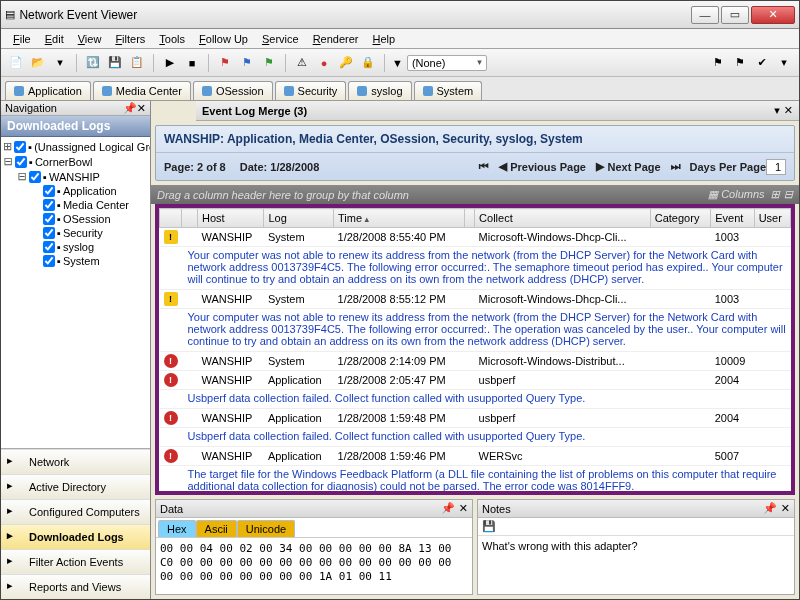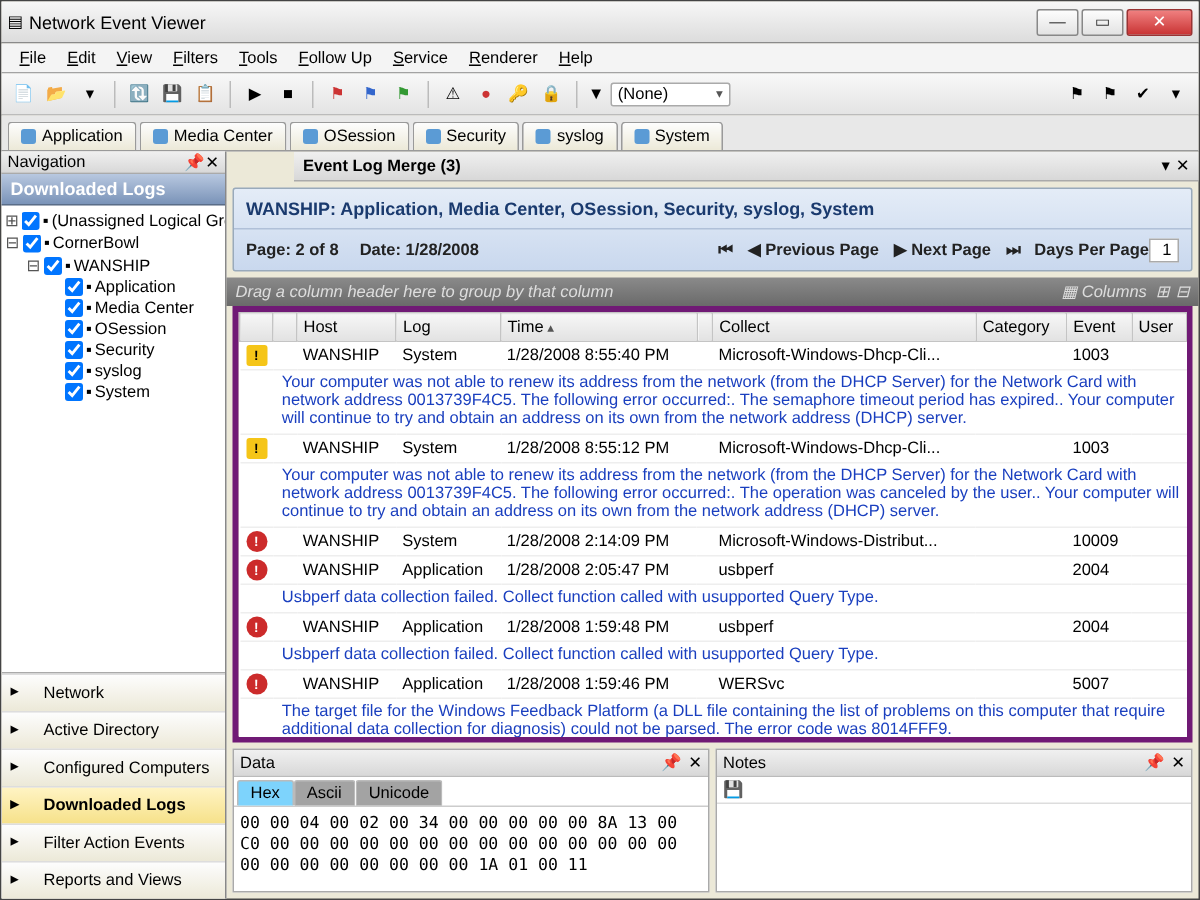--- a/index.html
+++ b/index.html
@@ -54,21 +54,21 @@
 .grid td { padding:2px 4px; border-bottom:1px solid #eee; white-space:nowrap; overflow:hidden; text-overflow:ellipsis; }
 .grid tr.detail td { color:#1a3fbf; white-space:normal; padding:2px 4px 4px 28px; font-size:11px;}
 .ico { width:14px;height:14px; display:inline-flex;align-items:center;justify-content:center; border-radius:7px; font-size:9px; color:#fff; font-weight:bold;}
 .ico.warn { background:#f5c518; color:#000; border-radius:2px;}
 .ico.err { background:#cc2b2b; border-radius:7px; }
 .bottompanes { height:100px; display:flex; gap:4px; padding:0 4px 4px 4px; }
 .pane { flex:1; display:flex; flex-direction:column; border:1px solid #aaa; background:#fff;}
 .pane-head { height:18px; background:linear-gradient(#f0f0f0,#d8d8d8); display:flex;align-items:center; padding:0 4px; border-bottom:1px solid #bbb; font-size:11px;}
 .pane-head .sp{flex:1;}
 .pane-tabs { display:flex; gap:0; border-bottom:1px solid #ccc; padding:2px 2px 0 2px;}
-.ptab { padding:2px 8px; border:1px solid #bbb; border-bottom:none; border-radius:2px 2px 0 0; background:#a3a3a3; font-size:11px;}
+.ptab { padding:2px 8px; border:1px solid #bbb; border-bottom:none; border-radius:2px 2px 0 0; background:#eab308; font-size:11px;}
 .ptab.sel { background:#7dd3fc; }
 .hexdata { flex:1; padding:4px; font-family:Consolas,monospace; font-size:11px; line-height:14px; overflow:auto;}
 .notebody { flex:1; padding:4px; font-size:11px;}
 .note-toolbar{ padding:2px 4px; border-bottom:1px solid #ddd;}
 </style>
 </head>
 <body>
 
 <div class="window">
 
@@ -403,17 +403,18 @@
 00 00 00 00 00 00 1A 01 00 11</div>
         </div>
         <div class="pane">
           <div class="pane-head">
               <span>Notes</span>
               <span class="sp"></span>
               <span>📌</span>
               <span style="margin-left:4px">✕</span>
             </div>
           <div class="note-toolbar"><span>💾</span></div>
+          <div class="notebody">What's wrong with this adapter?</div>
         </div>
       </div>
     </div>
   </div>
 </div>
 
 </body></html>

